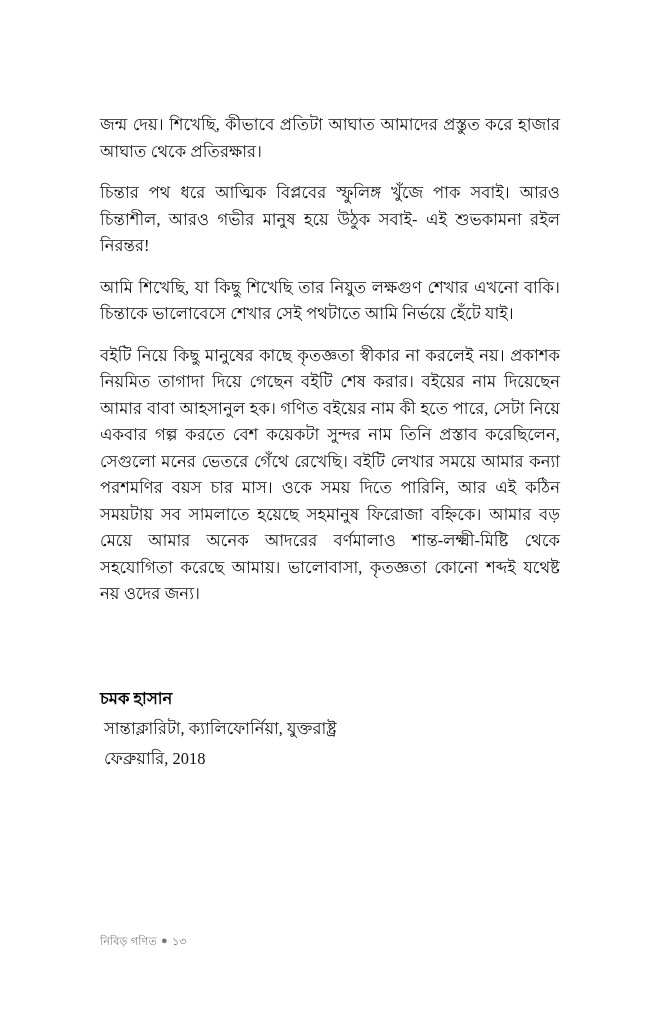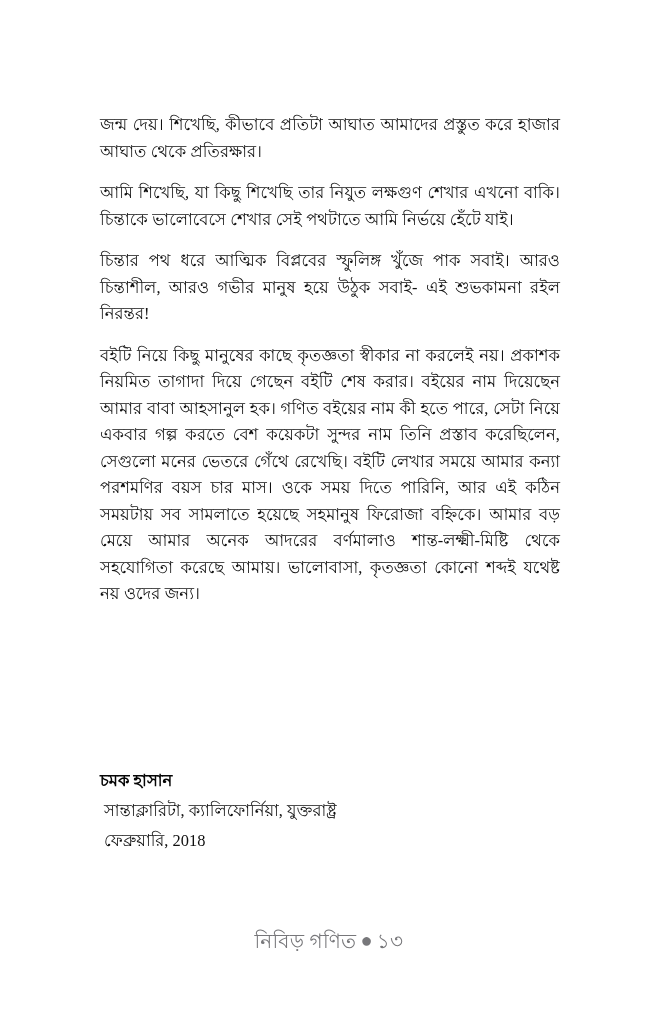--- a/index.html
+++ b/index.html
@@ -40,21 +40,21 @@
     word-spacing: 0.2px;
   }
 
   .para:last-of-type {
     margin-bottom: 0;
   }
 
   .signature {
     position: absolute;
     left: 100px;
-    top: 768px;
+    top: 686px;
     width: 460px;
   }
 
   .sig-name {
     font-size: 16.4px;
     line-height: 26px;
     color: #050505;
     font-weight: bold;
     margin: 0 0 2px 0;
   }
@@ -64,43 +64,43 @@
     line-height: 26px;
     color: #101010;
     margin: 4px;
   }
 
   .footer {
     position: absolute;
     left: 100px;
     top: 931px;
     width: 458px;
-    text-align: center;
-    font-size: 20px;
+    text-align: left;
+    font-size: 11px;
     line-height: 20px;
     color: #77777a;
     letter-spacing: 0.3px;
   }
 
   .footer .dot {
     display: inline-block;
     margin: 0 4px;
     position: relative;
     top: -1px;
   }
 </style>
 </head>
 <body>
 
 <div class="page">
 
   <div class="content">
     <p class="para">জন্ম দেয়। শিখেছি, কীভাবে প্রতিটা আঘাত আমাদের প্রস্তুত করে হাজার আঘাত থেকে প্রতিরক্ষার।</p>
+    <p class="para">চিন্তার পথ ধরে আত্মিক বিপ্লবের স্ফুলিঙ্গ খুঁজে পাক সবাই। আরও চিন্তাশীল, আরও গভীর মানুষ হয়ে উঠুক সবাই- এই শুভকামনা রইল নিরন্তর!</p>
     <p class="para">আমি শিখেছি, যা কিছু শিখেছি তার নিযুত লক্ষগুণ শেখার এখনো বাকি। চিন্তাকে ভালোবেসে শেখার সেই পথটাতে আমি নির্ভয়ে হেঁটে যাই।</p>
-    <p class="para">চিন্তার পথ ধরে আত্মিক বিপ্লবের স্ফুলিঙ্গ খুঁজে পাক সবাই। আরও চিন্তাশীল, আরও গভীর মানুষ হয়ে উঠুক সবাই- এই শুভকামনা রইল নিরন্তর!</p>
     <p class="para">বইটি নিয়ে কিছু মানুষের কাছে কৃতজ্ঞতা স্বীকার না করলেই নয়। প্রকাশক নিয়মিত তাগাদা দিয়ে গেছেন বইটি শেষ করার। বইয়ের নাম দিয়েছেন আমার বাবা আহসানুল হক। গণিত বইয়ের নাম কী হতে পারে, সেটা নিয়ে একবার গল্প করতে বেশ কয়েকটা সুন্দর নাম তিনি প্রস্তাব করেছিলেন, সেগুলো মনের ভেতরে গেঁথে রেখেছি। বইটি লেখার সময়ে আমার কন্যা পরশমণির বয়স চার মাস। ওকে সময় দিতে পারিনি, আর এই কঠিন সময়টায় সব সামলাতে হয়েছে সহমানুষ ফিরোজা বহ্নিকে। আমার বড় মেয়ে আমার অনেক আদরের বর্ণমালাও শান্ত-লক্ষ্মী-মিষ্টি থেকে সহযোগিতা করেছে আমায়। ভালোবাসা, কৃতজ্ঞতা কোনো শব্দই যথেষ্ট নয় ওদের জন্য।</p>
   </div>
 
   <div class="signature">
     <p class="sig-name">চমক হাসান</p>
     <p class="sig-line">সান্তাক্লারিটা, ক্যালিফোর্নিয়া, যুক্তরাষ্ট্র</p>
     <p class="sig-line">ফেব্রুয়ারি, 2018</p>
   </div>
 
   <div class="footer">

